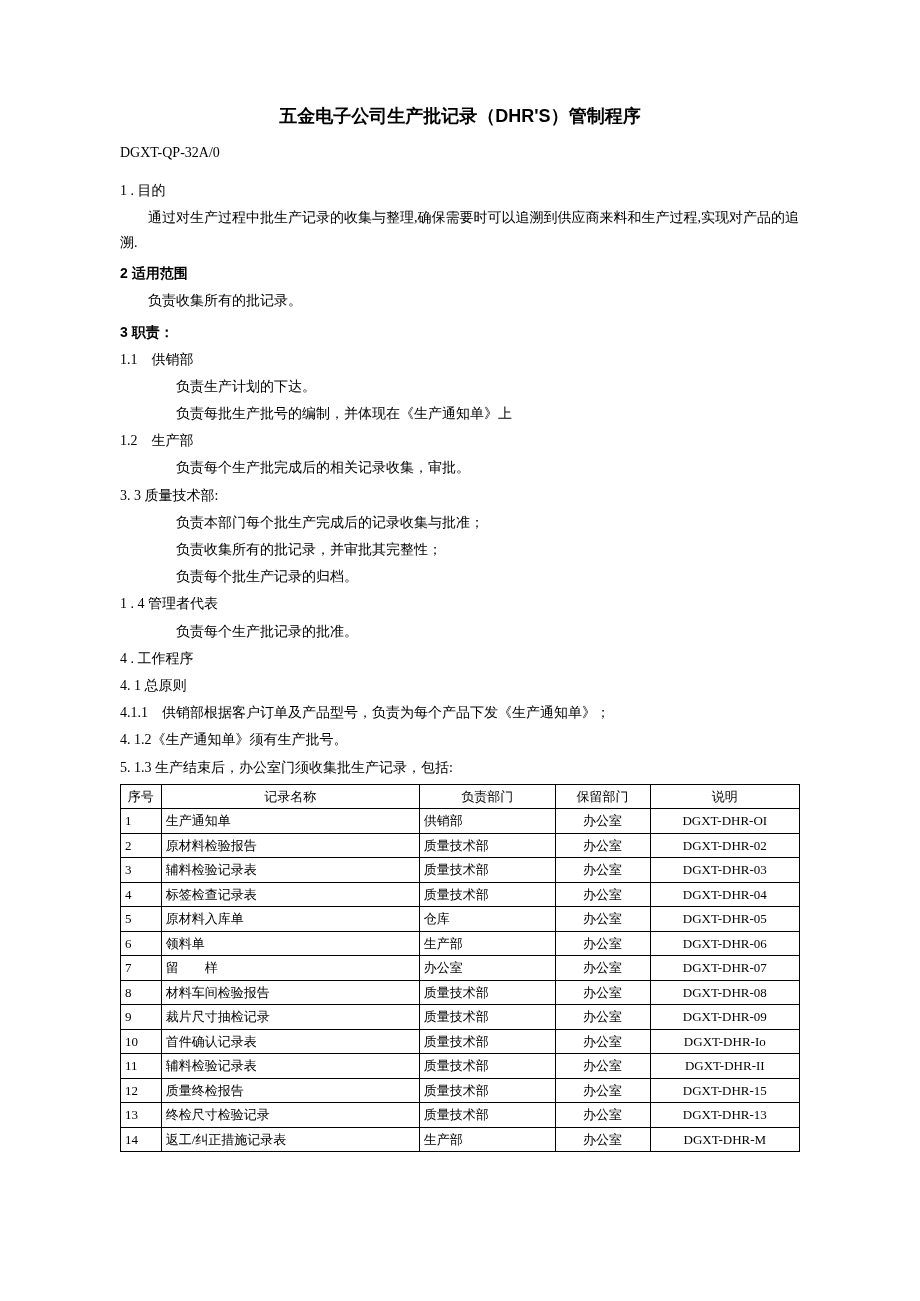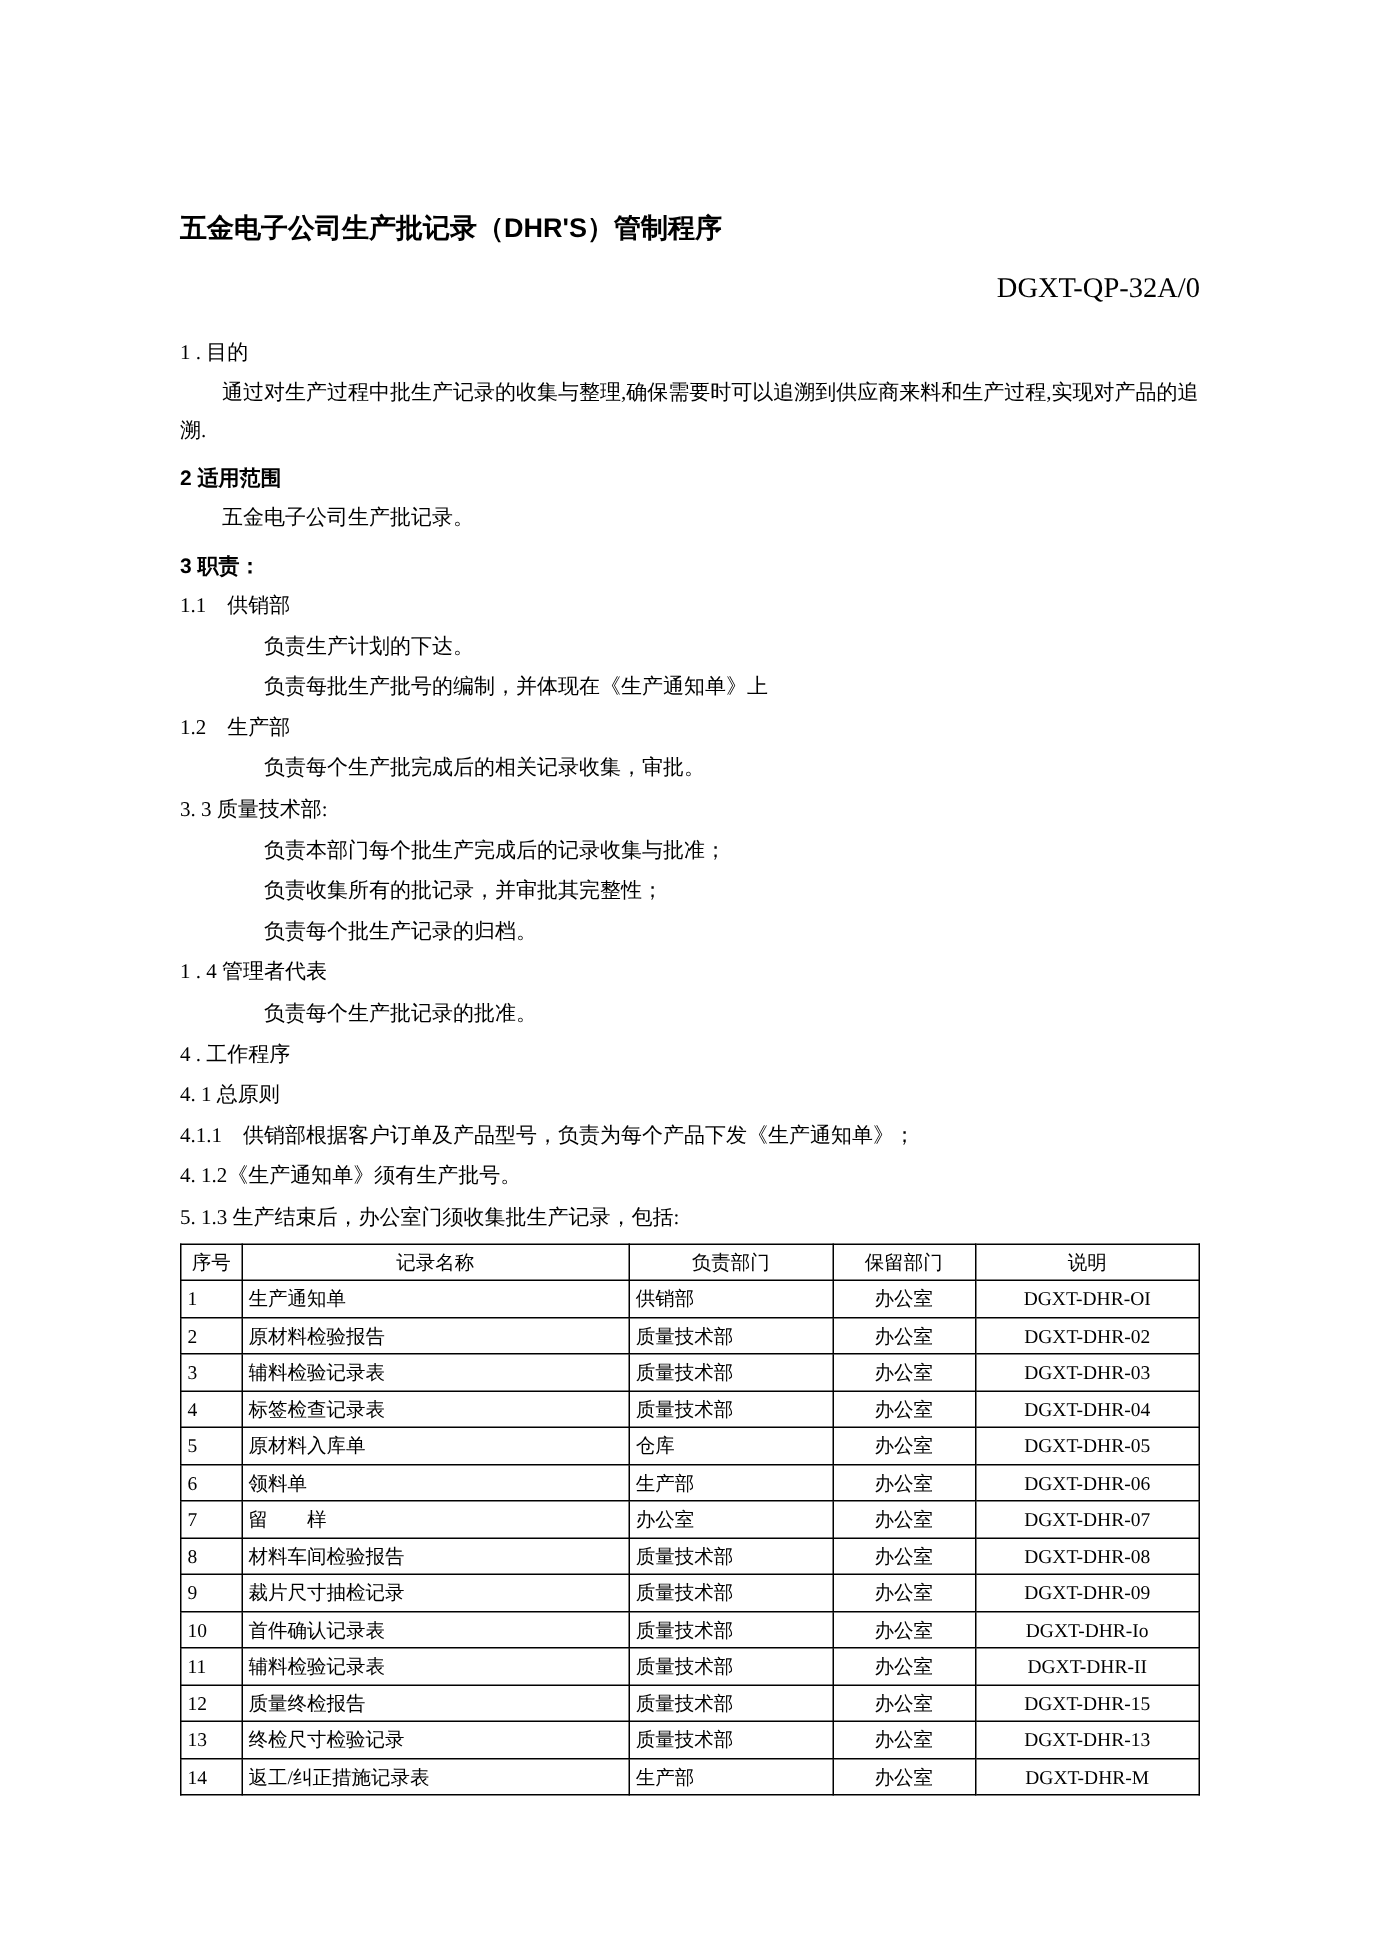--- a/index.html
+++ b/index.html
@@ -5,30 +5,29 @@
   body {
     font-family: "SimSun", "宋体", serif;
     font-size: 14px;
     color: #000;
     background: #fff;
     margin: 0;
     padding: 100px 120px 60px 120px;
     line-height: 1.8;
   }
   .title {
-    text-align: left;
+    text-align: center;
     font-size: 18px;
     font-weight: bold;
     font-family: "SimHei", "黑体", sans-serif;
     margin-bottom: 8px;
-    margin-top: 36px;
   }
   .subtitle {
-    text-align: right;
-    font-size: 19px;
+    text-align: left;
+    font-size: 14px;
     margin-bottom: 12px;
   }
   .section-num {
     margin-top: 6px;
   }
   .bold {
     font-weight: bold;
     font-family: "SimHei", "黑体", sans-serif;
   }
   .indent1 {
@@ -65,21 +64,21 @@
 </head>
 <body>
 
 <div class="title">五金电子公司生产批记录（DHR'S）管制程序</div>
 <div class="subtitle">DGXT-QP-32A/0</div>
 
 <p class="section-num">1 . 目的</p>
 <p class="indent1">通过对生产过程中批生产记录的收集与整理,确保需要时可以追溯到供应商来料和生产过程,实现对产品的追溯.</p>
 
 <p class="section-num bold">2 适用范围</p>
-<p class="indent1">五金电子公司生产批记录。</p>
+<p class="indent1">负责收集所有的批记录。</p>
 
 <p class="section-num bold">3 职责：</p>
 
 <p>1.1　供销部</p>
 <p class="indent2">负责生产计划的下达。</p>
 <p class="indent2">负责每批生产批号的编制，并体现在《生产通知单》上</p>
 
 <p>1.2　生产部</p>
 <p class="indent2">负责每个生产批完成后的相关记录收集，审批。</p>
 

